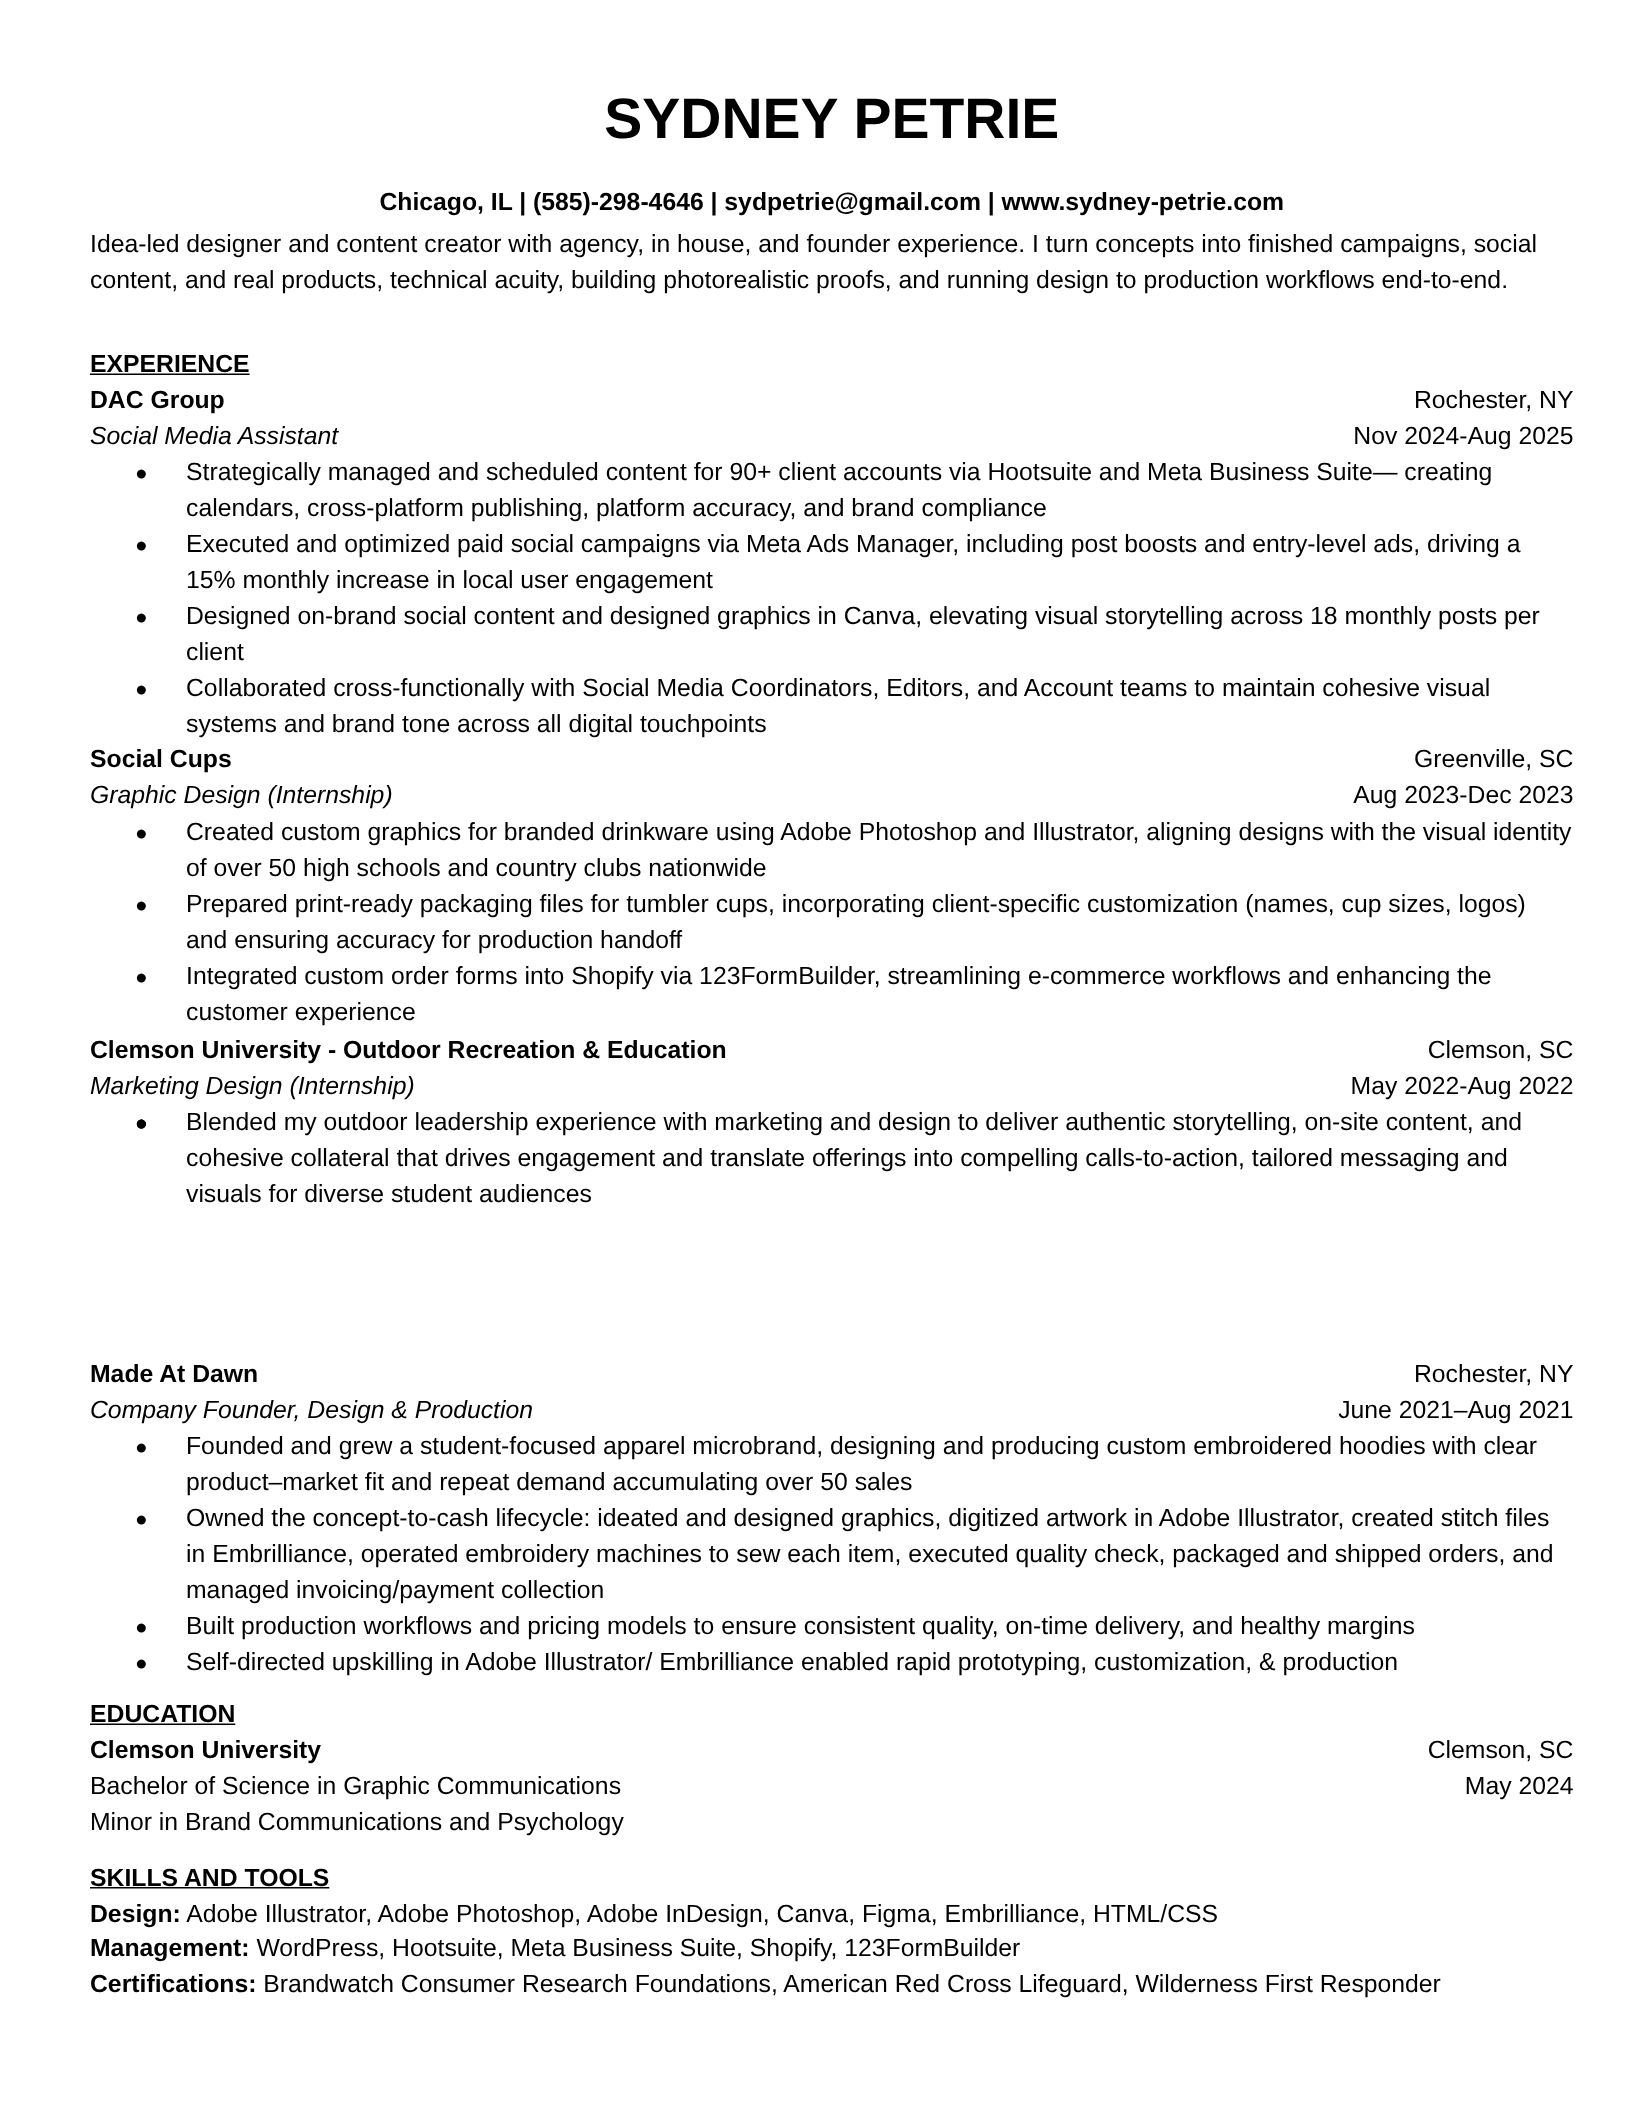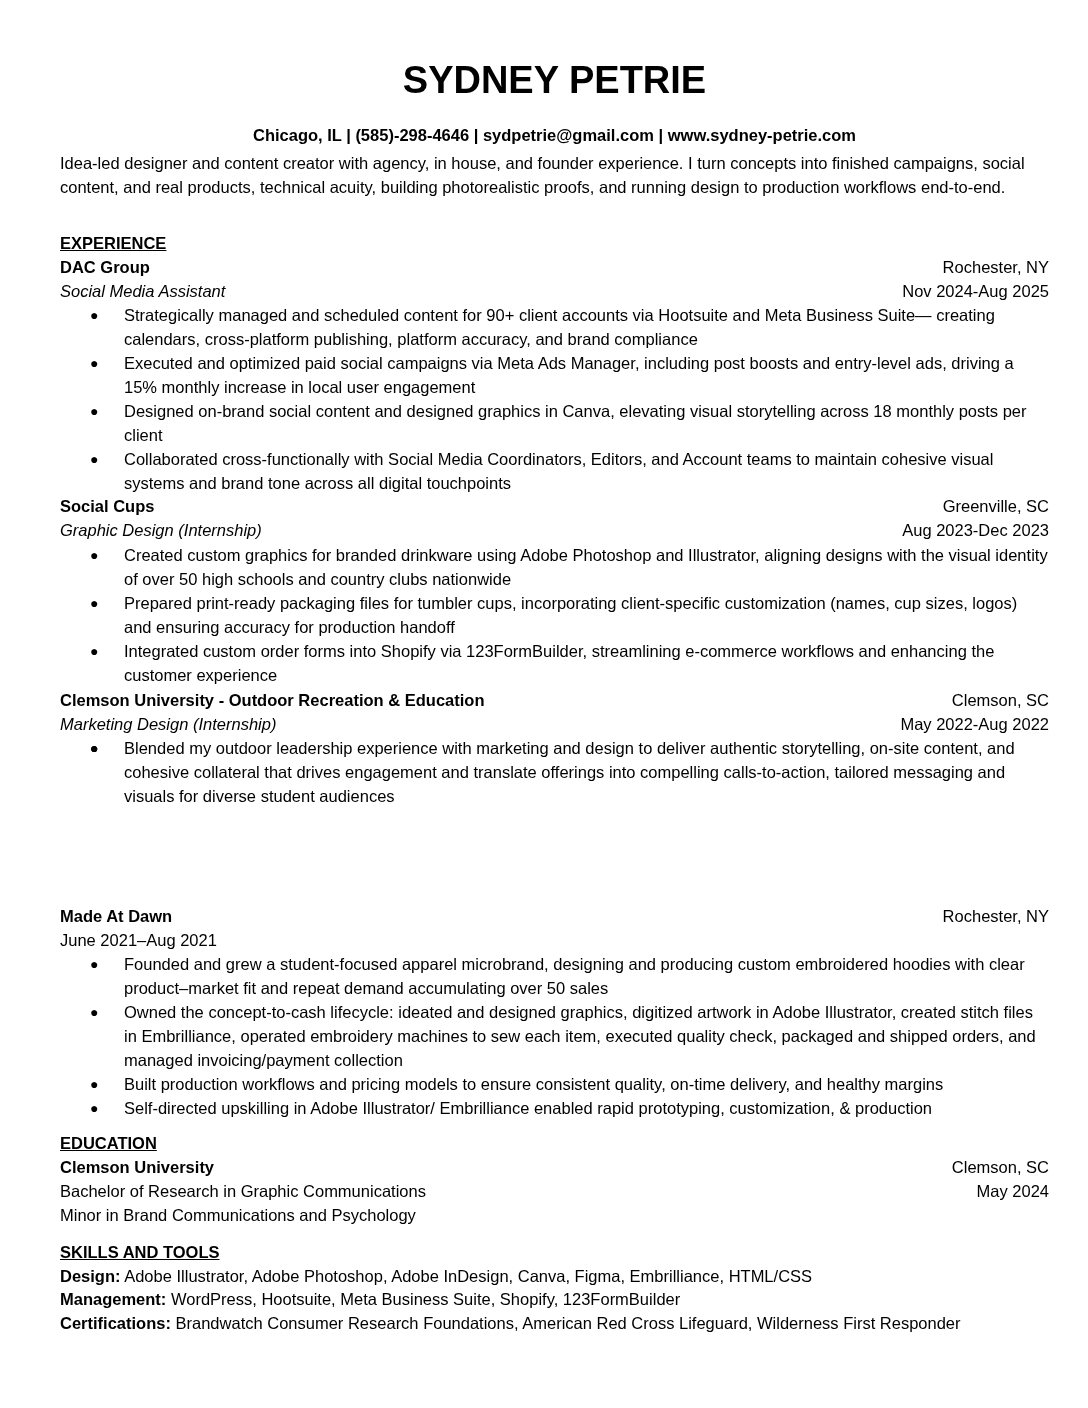--- a/index.html
+++ b/index.html
@@ -74,36 +74,37 @@
     <li><span class="dot">●</span></li>
     <li><span class="dot">●</span></li>
     <li><span class="dot">●</span><span>Blended my outdoor leadership experience with marketing and design to deliver authentic storytelling, on-site content, and cohesive collateral that drives engagement and translate offerings into compelling calls-to-action, tailored messaging and visuals for diverse student audiences</span></li>
   </ul>
 
   <div class="row" style="top:904px">
     <span class="b">Made At Dawn</span>
     <span>Rochester, NY</span>
   </div>
   <div class="row" style="top:928px">
+    <span class="i">Company Founder, Design &amp; Production</span>
     <span>June 2021–Aug 2021</span>
   </div>
   <ul class="bul" style="top:952px">
     <li><span class="dot">●</span><span>Founded and grew a student-focused apparel microbrand, designing and producing custom embroidered hoodies with clear product–market fit and repeat demand accumulating over 50 sales</span></li>
     <li><span class="dot">●</span><span>Owned the concept-to-cash lifecycle: ideated and designed graphics, digitized artwork in Adobe Illustrator, created stitch files in Embrilliance, operated embroidery machines to sew each item, executed quality check, packaged and shipped orders, and managed invoicing/payment collection</span></li>
     <li><span class="dot">●</span><span>Built production workflows and pricing models to ensure consistent quality, on-time delivery, and healthy margins</span></li>
     <li><span class="dot">●</span><span>Self-directed upskilling in Adobe Illustrator/ Embrilliance enabled rapid prototyping, customization, &amp; production</span></li>
   </ul>
 
   <div class="section-head" style="top:1131px">EDUCATION</div>
   <div class="row" style="top:1155px">
     <span class="b">Clemson University</span>
     <span>Clemson, SC</span>
   </div>
   <div class="row" style="top:1179px">
-    <span>Bachelor of Research in Graphic Communications</span>
+    <span>Bachelor of Science in Graphic Communications</span>
     <span>May 2024</span>
   </div>
   <div class="row" style="top:1203px">
     <span>Minor in Brand Communications and Psychology</span>
   </div>
 
   <div class="section-head" style="top:1240px">SKILLS AND TOOLS</div>
   <div class="skill" style="top:1264px"><span class="b">Design:</span><span> Adobe Illustrator, Adobe Photoshop, Adobe InDesign, Canva, Figma, Embrilliance, HTML/CSS</span></div>
   <div class="skill" style="top:1287px"><span class="b">Management:</span><span> WordPress, Hootsuite, Meta Business Suite, Shopify, 123FormBuilder</span></div>
   <div class="skill" style="top:1311px"><span class="b">Certifications:</span><span> Brandwatch Consumer Research Foundations, American Red Cross Lifeguard, Wilderness First Responder</span></div>

